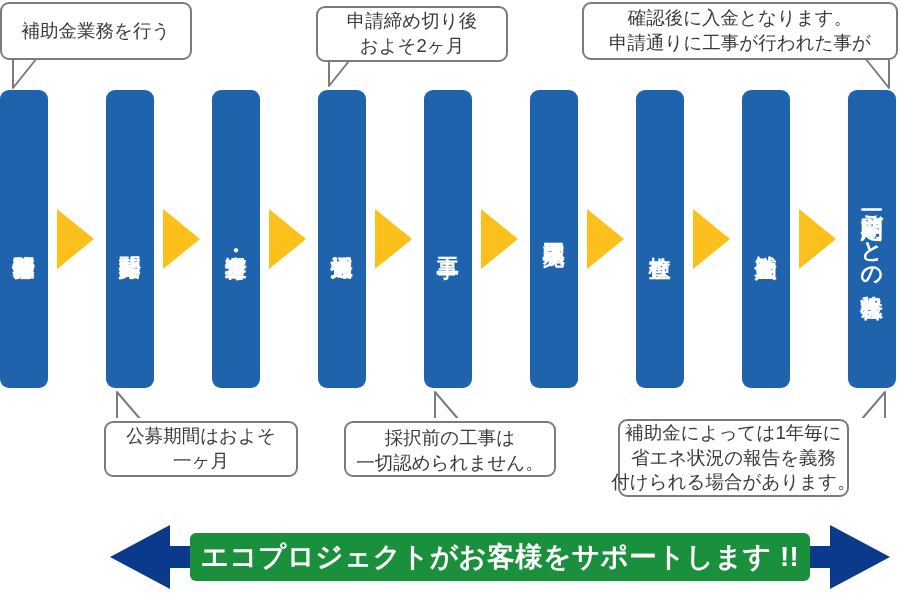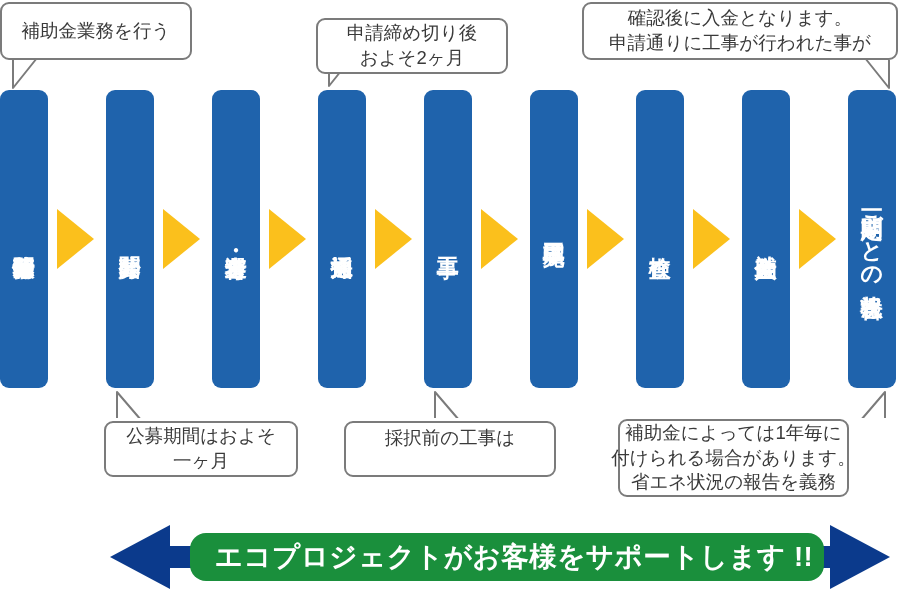--- a/index.html
+++ b/index.html
@@ -78,25 +78,24 @@
     z-index: 2;
   }
 
   
   .banner-wrap {
     position: absolute;
   }
   .banner-bar {
     position: absolute;
     background: #1a8f3c;
-    border-radius: 16px;
+    border-radius: 6px;
     display: flex;
     align-items: center;
     justify-content: center;
-    padding-left: 14px;
   }
   .banner-text {
     color: #ffffff;
     font-weight: bold;
     font-size: 30px;
     letter-spacing: 0.5px;
     white-space: nowrap;
   }
 </style>
 </head>
@@ -109,21 +108,21 @@
     <rect x="2" y="0" width="38" height="8" fill="#ffffff"></rect>
   </svg>
   <div class="callout" style="left:0px; top:2px; width:192px; height:58px;">
     <span class="cl">補助金業務を行う</span>
   </div>
 
   <svg class="callout-tail" style="left:320px; top:50px; width:44px; height:42px;" viewBox="0 0 44 42">
     <polygon points="9,6 9,36 33,6" fill="#ffffff" stroke="#7b7b7b" stroke-width="2" stroke-linejoin="round"></polygon>
     <rect x="2" y="0" width="38" height="8" fill="#ffffff"></rect>
   </svg>
-  <div class="callout" style="left:316px; top:18px; width:192px; height:56px;">
+  <div class="callout" style="left:316px; top:6px; width:192px; height:56px;">
     <span class="cl">申請締め切り後</span>
     <span class="cl">およそ2ヶ月</span>
   </div>
 
   <svg class="callout-tail" style="left:854px; top:52px; width:44px; height:42px;" viewBox="0 0 44 42">
     <polygon points="35,6 35,36 11,6" fill="#ffffff" stroke="#7b7b7b" stroke-width="2" stroke-linejoin="round"></polygon>
     <rect x="4" y="0" width="38" height="8" fill="#ffffff"></rect>
   </svg>
   <div class="callout" style="left:582px; top:2px; width:316px; height:58px;">
     <span class="cl">確認後に入金となります。</span>
@@ -183,30 +182,31 @@
     <span class="cl">公募期間はおよそ</span>
     <span class="cl">一ヶ月</span>
   </div>
 
   <svg class="callout-tail" style="left:426px; top:384px; width:50px; height:46px;" viewBox="0 0 50 46">
     <polygon points="9,8 9,36 33,36" fill="#ffffff" stroke="#7b7b7b" stroke-width="2" stroke-linejoin="round"></polygon>
     <rect x="2" y="34" width="42" height="10" fill="#ffffff"></rect>
   </svg>
   <div class="callout" style="left:344px; top:421px; width:212px; height:56px;justify-content:space-between;">
     <span class="cl">採択前の工事は</span>
+    <span class="cl">一切認められません。</span>
   </div>
 
   <svg class="callout-tail" style="left:846px; top:384px; width:50px; height:46px;" viewBox="0 0 50 46">
     <polygon points="39,8 39,36 15,36" fill="#ffffff" stroke="#7b7b7b" stroke-width="2" stroke-linejoin="round"></polygon>
     <rect x="6" y="34" width="42" height="10" fill="#ffffff"></rect>
   </svg>
   <div class="callout" style="left:618px; top:419px; width:231px; height:78px;">
     <span class="cl">補助金によっては1年毎に</span>
+    <span class="cl">省エネ状況の報告を義務</span>
     <span class="cl">付けられる場合があります。</span>
-    <span class="cl">省エネ状況の報告を義務</span>
   </div>
 
   <svg class="banner-wrap" style="left:110px; top:522px; width:100px; height:70px;" viewBox="0 0 100 70">
     <polygon points="0,35 60,3 60,24 100,24 100,46 60,46 60,67" fill="#0b3a8c"></polygon>
   </svg>
 
   <svg class="banner-wrap" style="left:790px; top:522px; width:100px; height:70px;" viewBox="0 0 100 70">
     <polygon points="100,35 40,3 40,24 0,24 0,46 40,46 40,67" fill="#0b3a8c"></polygon>
   </svg>
 

